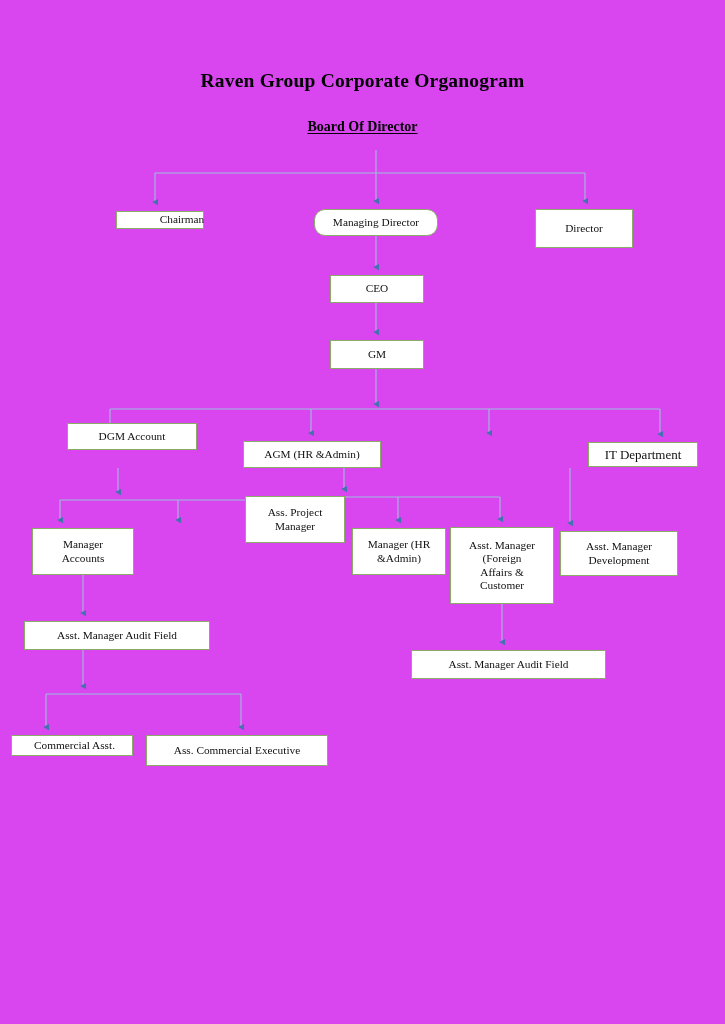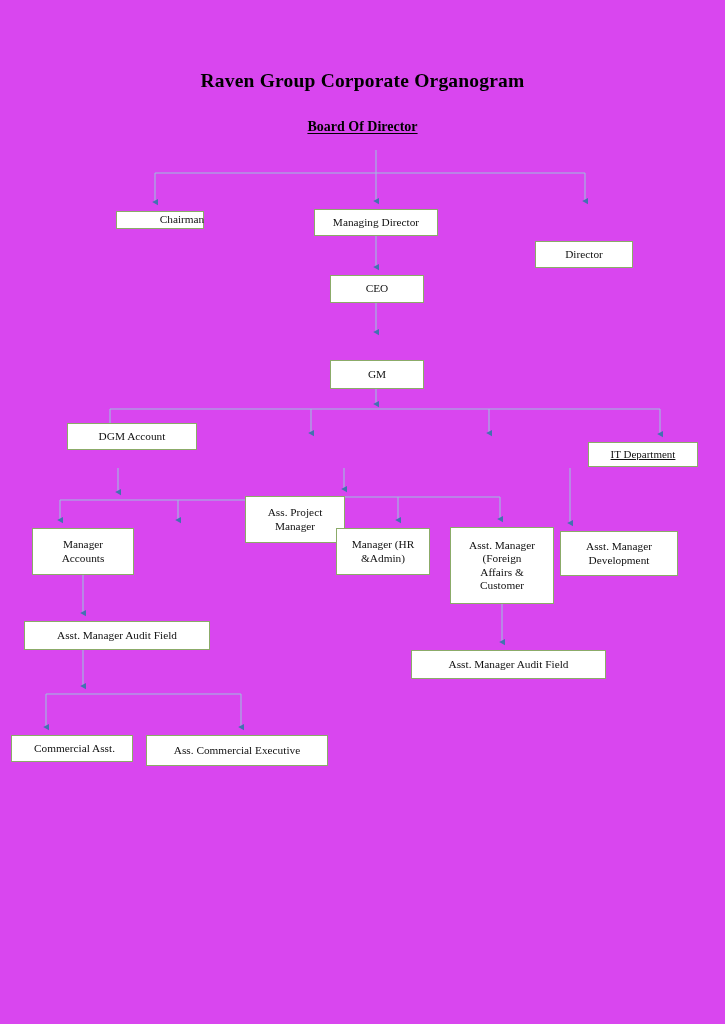--- a/index.html
+++ b/index.html
@@ -59,22 +59,21 @@
     align-items: center;
     justify-content: center;
     text-align: center;
     font-size: 11.3px;
     line-height: 1.18;
     color: #101010;
     padding: 1px 3px;
     white-space: pre-line;
   }
   .node.small {
-    font-size: 11px;
-    text-decoration: underline;
+    font-size: 13px;
   }
 </style>
 </head>
 <body>
 
 <div id="page">
 
   <div class="title" id="chart-title">Raven Group Corporate Organogram</div>
 
   <div class="title" id="chart-subtitle"><span class="u">Board Of Director</span></div>
@@ -123,53 +122,54 @@
       <path d="M46,694 L241,694"></path>
       <path d="M46,694 L46,727" marker-end="url(#arrow)"></path>
       <path d="M241,694 L241,727" marker-end="url(#arrow)"></path>
 
       <path d="M502,604 L502,642" marker-end="url(#arrow)"></path>
     </g>
   </svg>
 
   <div class="node" style="left:116px; top:211px; width:88px; height:18px;padding-left:47px;">Chairman</div>
 
-  <div class="node" style="left:314px; top:209px; width:124px; height:27px;">Managing Director</div>
+  <div class="node" style="left:314px; top:209px; width:124px; height:27px;border-radius:11px;">Managing Director</div>
 
-  <div class="node" style="left:535px; top:209px; width:98px; height:27px;margin-top:32px;">Director</div>
+  <div class="node" style="left:535px; top:209px; width:98px; height:39px;">Director</div>
 
   <div class="node" style="left:330px; top:275px; width:94px; height:28px;">CEO</div>
 
-  <div class="node" style="left:330px; top:340px; width:94px; height:29px;margin-top:20px;">GM</div>
+  <div class="node" style="left:330px; top:340px; width:94px; height:29px;">GM</div>
 
   <div class="node" style="left:67px; top:423px; width:130px; height:27px;">DGM Account</div>
 
+  <div class="node" style="left:243px; top:441px; width:138px; height:27px;">AGM (HR &amp;Admin)</div>
 
 
   <div class="node small" style="left:588px; top:442px; width:110px; height:25px;">IT Department</div>
 
   <div class="node" style="left:32px; top:528px; width:102px; height:47px;">Manager
 Accounts</div>
 
 
   <div class="node" style="left:245px; top:496px; width:100px; height:47px;">Ass. Project
 Manager</div>
 
-  <div class="node" style="left:336px; top:528px; width:94px; height:47px;">Manager (HR
+  <div class="node" style="left:352px; top:528px; width:94px; height:47px;">Manager (HR
 &amp;Admin)</div>
 
   <div class="node" style="left:450px; top:527px; width:104px; height:77px;">Asst. Manager
 (Foreign
 Affairs &amp;
 Customer</div>
 
   <div class="node" style="left:560px; top:531px; width:118px; height:45px;">Asst. Manager
 Development</div>
 
   <div class="node" style="left:24px; top:621px; width:186px; height:29px;">Asst. Manager Audit Field</div>
 
   <div class="node" style="left:411px; top:650px; width:195px; height:29px;">Asst. Manager Audit Field</div>
 
-  <div class="node" style="left:11px; top:735px; width:122px; height:27px;padding-left:8px;">Commercial Asst.</div>
+  <div class="node" style="left:11px; top:735px; width:122px; height:21px;padding-left:8px;">Commercial Asst.</div>
 
   <div class="node" style="left:146px; top:735px; width:182px; height:31px;">Ass. Commercial Executive</div>
 
 </div>
 
 </body></html>

